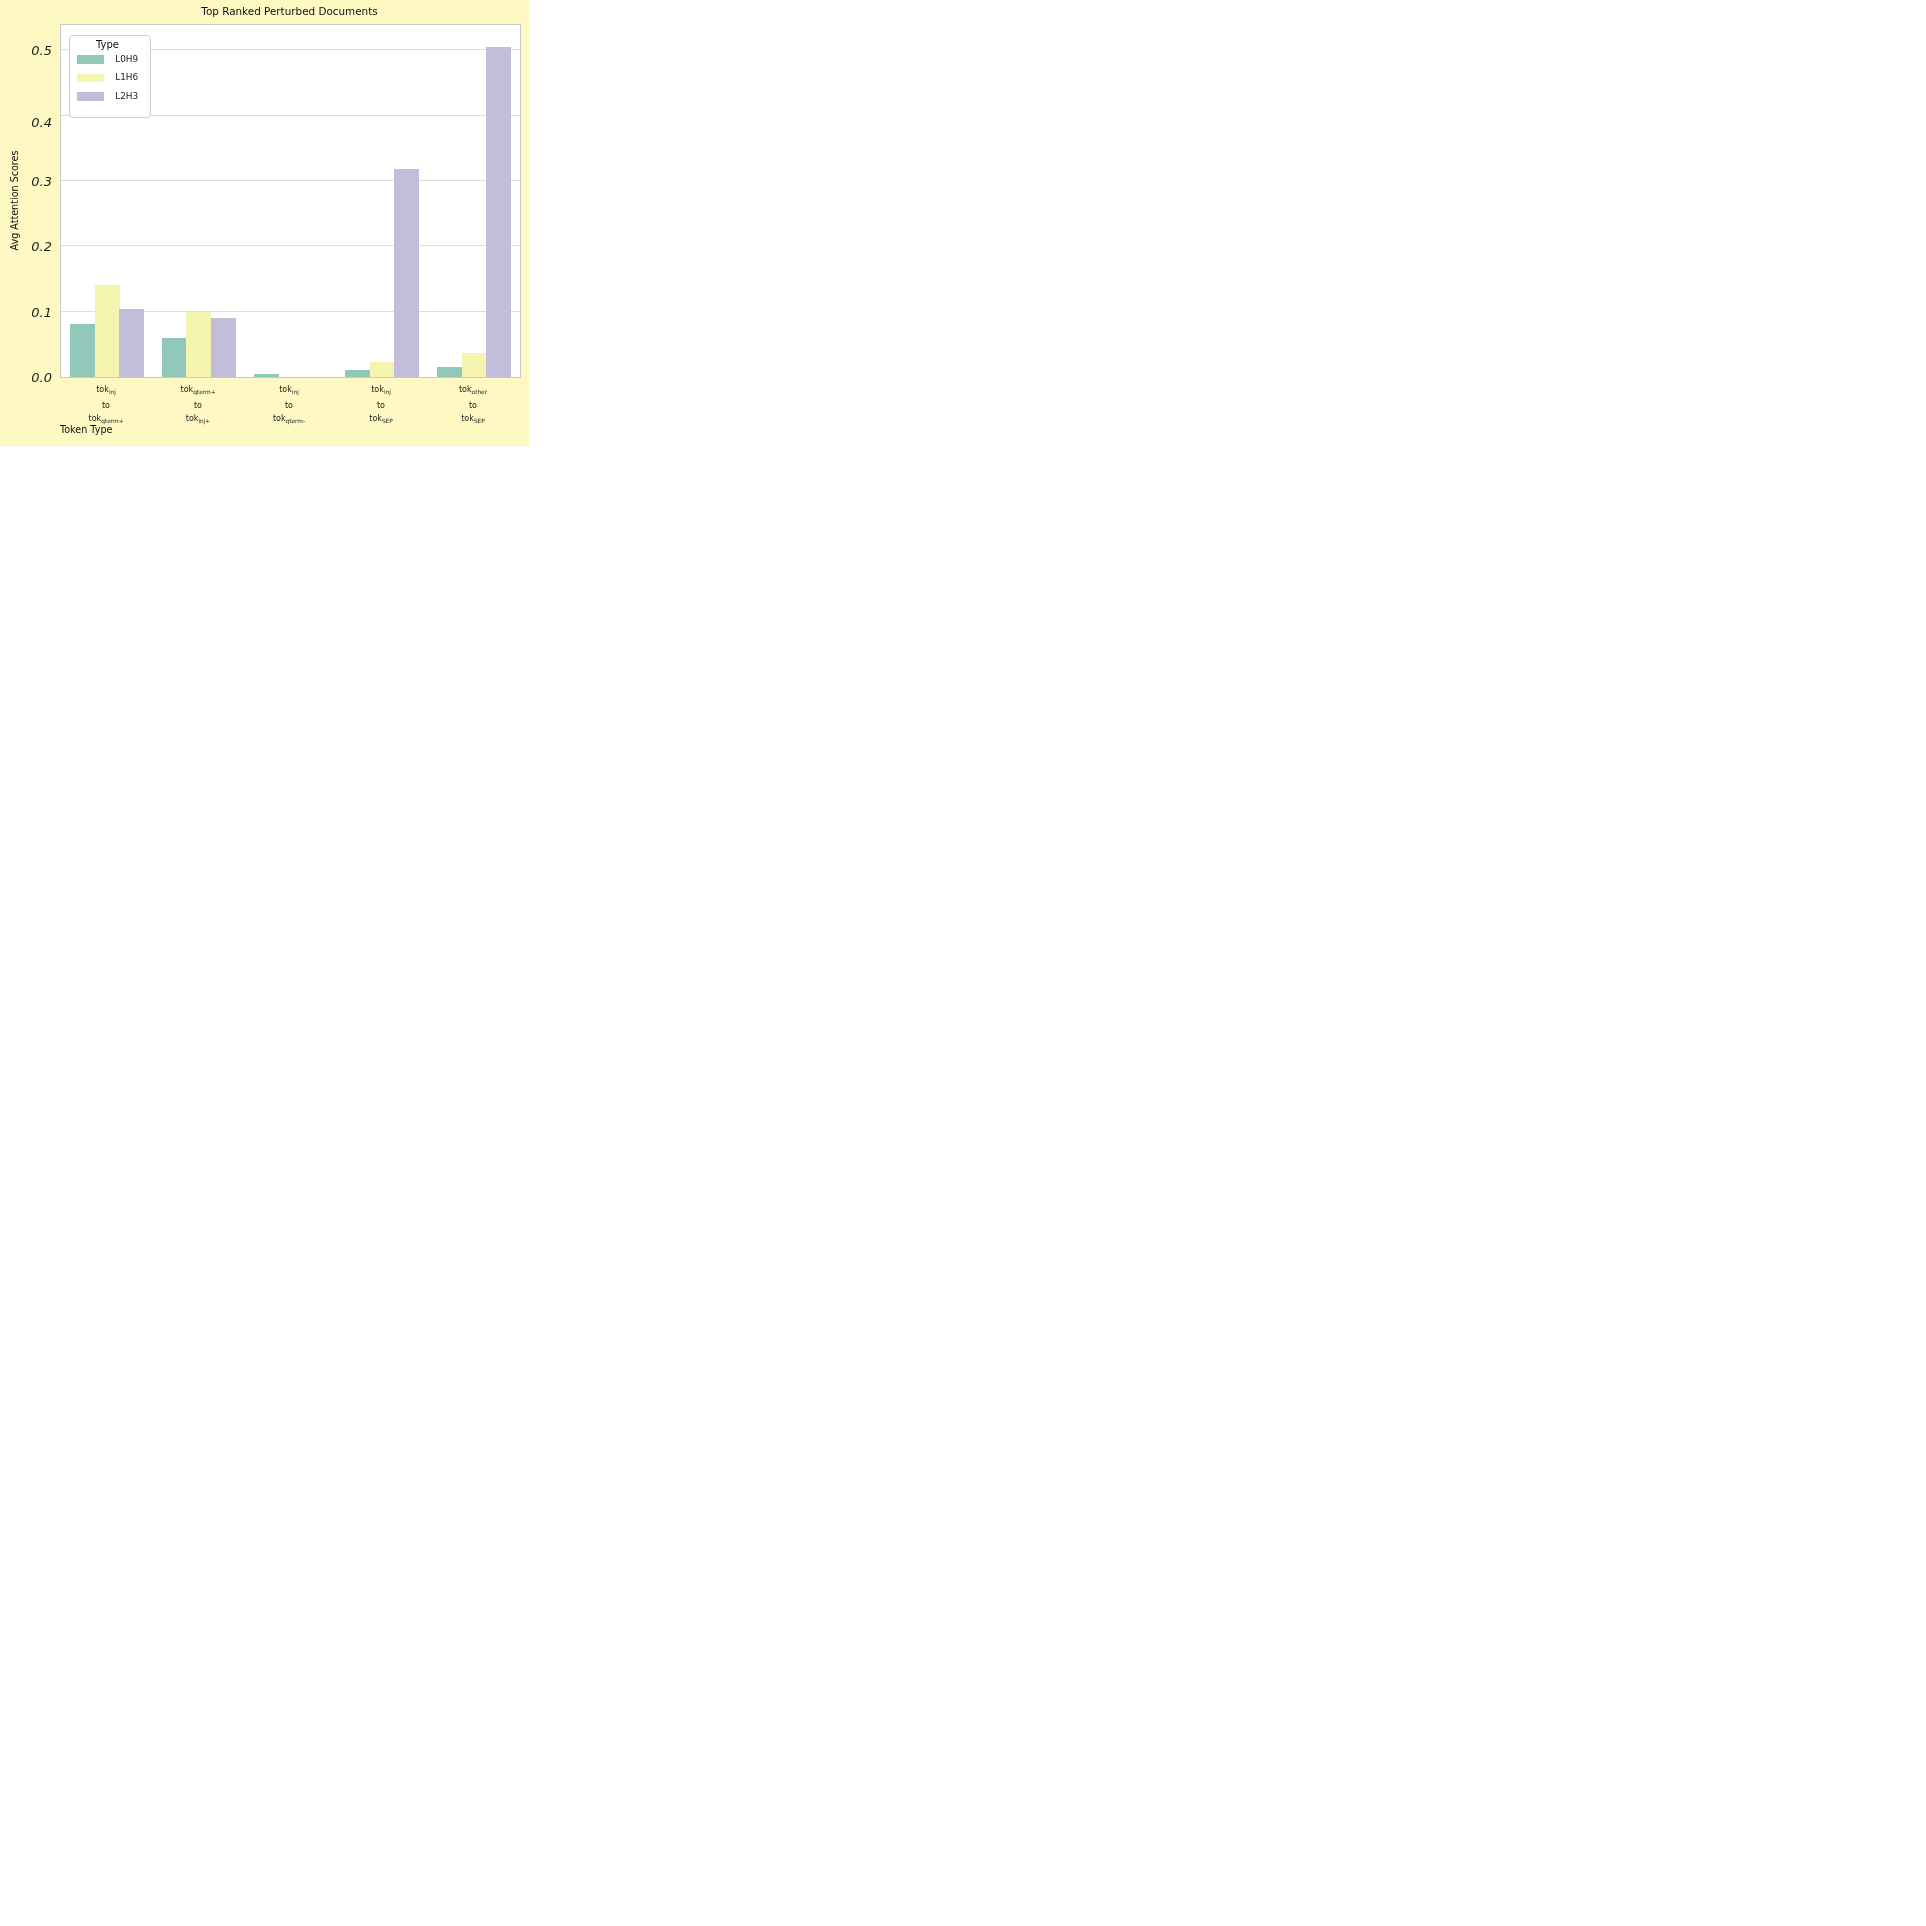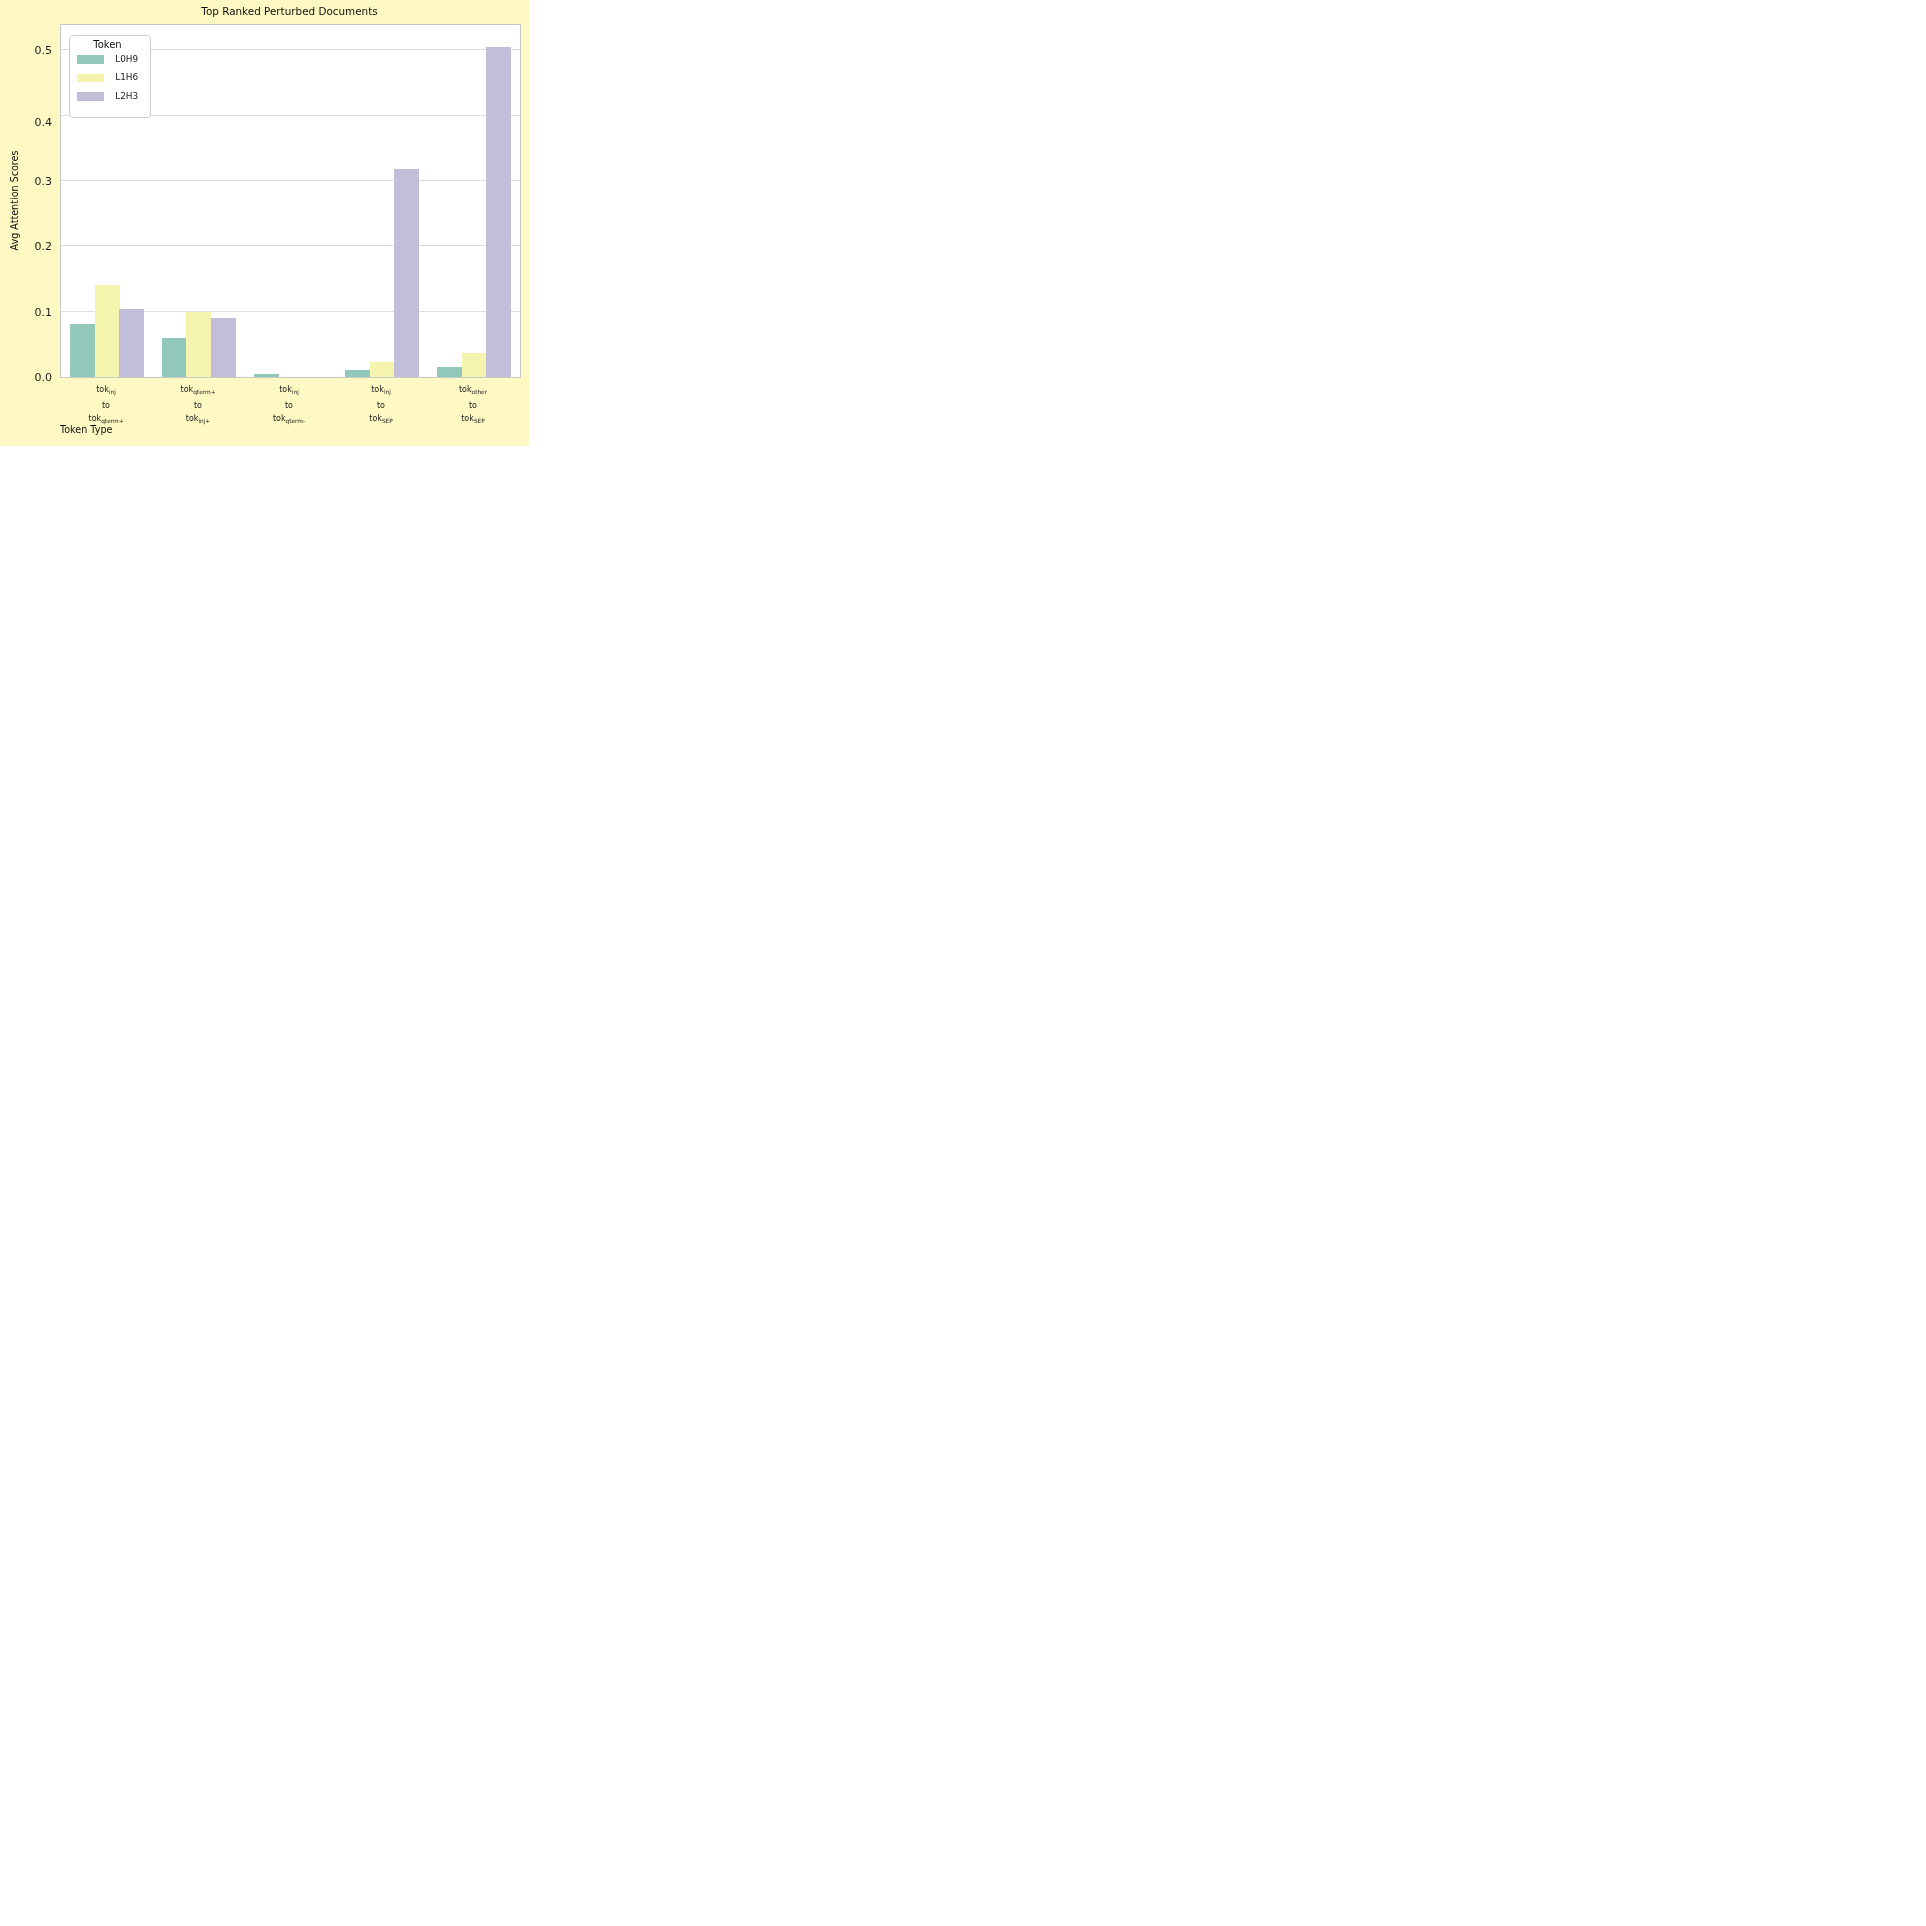--- a/index.html
+++ b/index.html
@@ -1,21 +1,21 @@
 <!DOCTYPE html>
 <html style="font-size:6.2px"><head>
 <meta charset="utf-8">
 <style>
   html,body{margin:0;padding:0;background:#ffffff;font-family:"DejaVu Sans",sans-serif;color:#1c1c1c;}
   .stage{position:relative;width:529px;height:446px;background:#fef9c3;overflow:hidden;}
   .title{position:absolute;left:60px;top:5.4px;width:459px;text-align:center;font-size:10.4px;color:#111;}
   .plot{position:absolute;left:60px;top:24px;width:459px;height:352px;border:1.5px solid #c9c9c9;background:#fff;box-sizing:content-box;}
   .gridline{position:absolute;left:0;width:100%;height:1.2px;background:#dcdcdc;z-index:0;}
   .bar{position:absolute;bottom:0;z-index:1;}
-  .ytick{position:absolute;right:478px;transform:translateY(-50%);font-size:11px;white-space:nowrap;color:#1c1c1c;}
+  .ytick{position:absolute;right:478px;transform:translateY(-50%);font-size:13px;white-space:nowrap;color:#1c1c1c;font-style:italic;}
   .xlabels{position:absolute;left:60px;top:383px;width:459px;height:42px;}
   .xticklab{position:absolute;top:0;transform:translateX(-50%);text-align:center;font-size:8px;line-height:13px;white-space:nowrap;color:#1c1c1c;}
   .xticklab .sub{font-size:5.8px;vertical-align:-0.3em;}
   .xlabel{position:absolute;left:60px;top:424px;width:459px;text-align:left;font-size:9.6px;color:#111;}
   .ylabel{position:absolute;left:-82px;top:195px;width:193px;text-align:center;font-size:9.6px;color:#111;transform:rotate(-90deg);}
   .legend{position:absolute;left:7.7px;top:10px;z-index:2;background:#ffffff;border:1.2px solid #cdcdcd;border-radius:3.9px;padding:3.1px 11.6px 3.9px 7px;}
   .legend-title{font-size:10px;text-align:center;margin-bottom:3.9px;color:#111;}
   .legend-entry{display:flex;align-items:flex-end;margin-bottom:8.5px;}
   .legend-entry:last-child{margin-bottom:12px;}
   .legend-swatch{width:27px;height:8.5px;margin-right:11.6px;flex:0 0 auto;}
@@ -27,21 +27,21 @@
 <div class="stage">
   <div class="title">Top Ranked Perturbed Documents</div>
 
   <div class="plot">
       <div class="gridline" style="top: 24px;"></div>
       <div class="gridline" style="top: 90px;"></div>
       <div class="gridline" style="top: 155px;"></div>
       <div class="gridline" style="top: 220px;"></div>
       <div class="gridline" style="top: 286px;"></div>
     <div class="legend">
-      <div class="legend-title">Token</div>
+      <div class="legend-title">Type</div>
       <div id="legend-entries">
           <div class="legend-entry">
             <div class="legend-swatch" style="background: rgb(146, 200, 186);"></div>
             <div class="legend-label">L0H9</div>
           </div>
           <div class="legend-entry">
             <div class="legend-swatch" style="background: rgb(245, 244, 174);"></div>
             <div class="legend-label">L1H6</div>
           </div>
           <div class="legend-entry">

